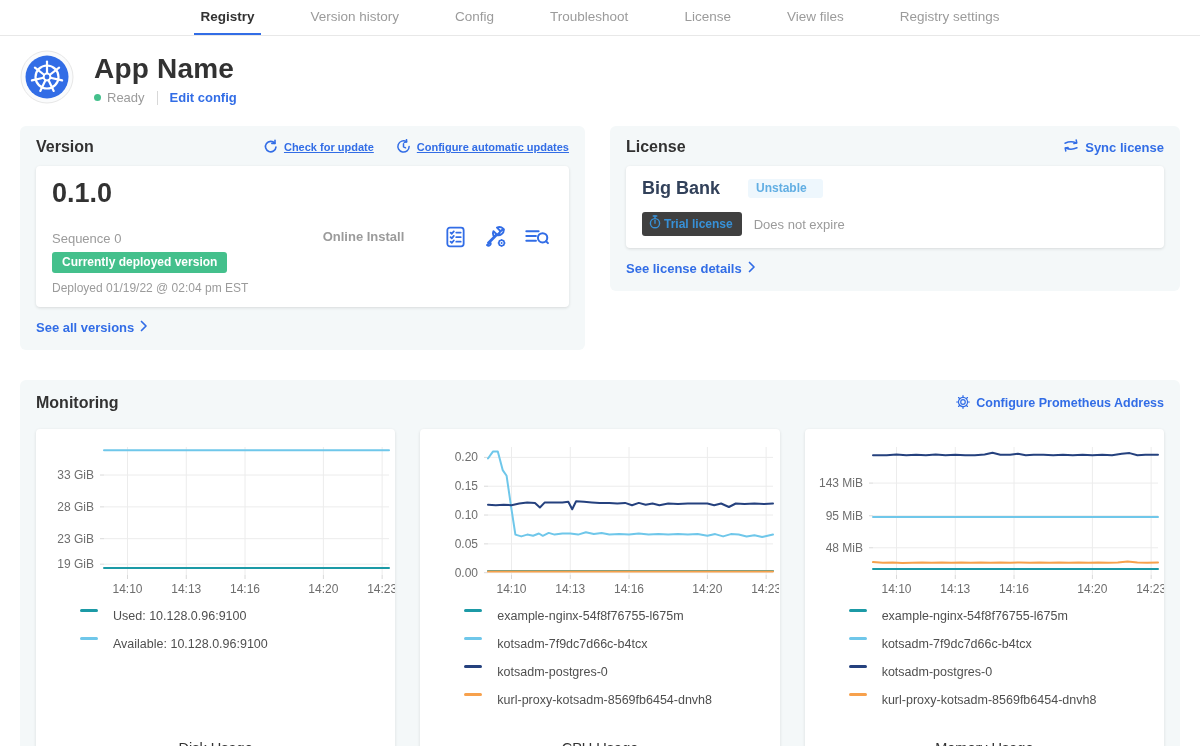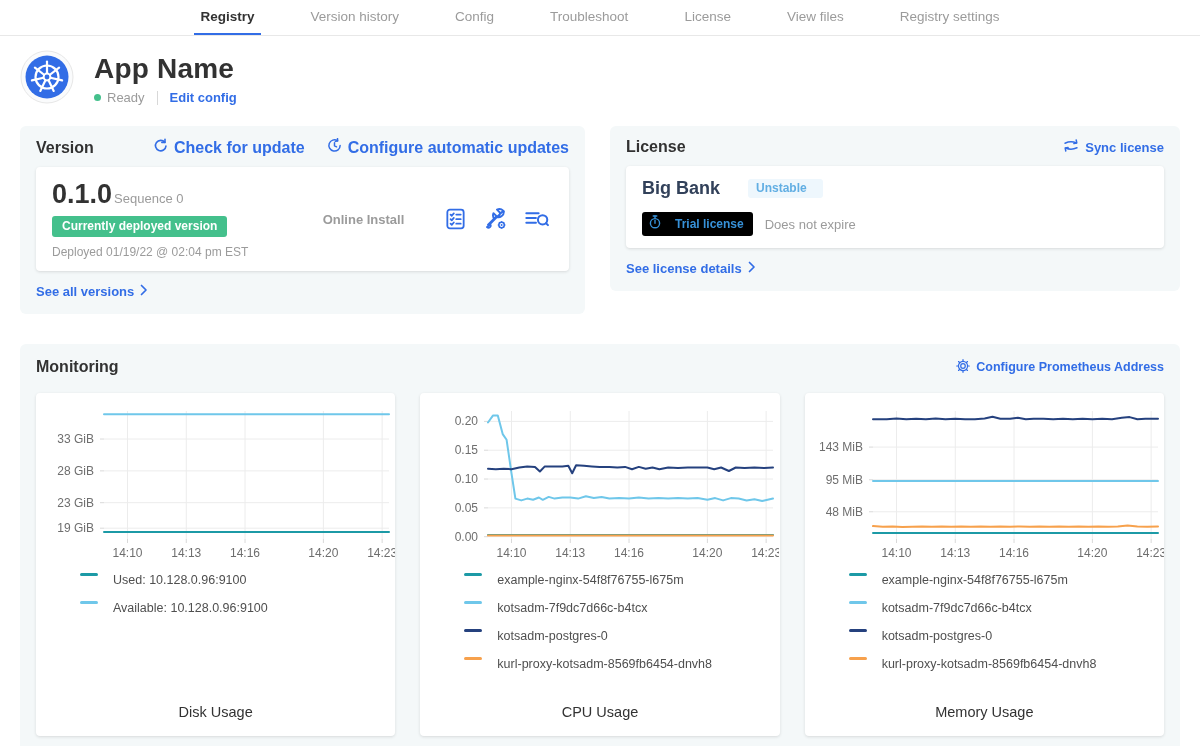--- a/index.html
+++ b/index.html
@@ -23,40 +23,40 @@
   .link { color:#326de6; font-weight:700; font-size:13px; cursor:pointer; display:inline-flex; align-items:center; gap:6px; text-decoration:none; }
 
   
   .cards-row { display:flex; gap:25px; padding:0 20px; margin-top:12px; align-items:flex-start; }
   .panel { background:#f4f8f9; border-radius:6px; padding:12px 16px 14px 16px; }
   .panel-version { width:565px; }
   .panel-license { width:570px; }
   .panel-head { display:flex; justify-content:space-between; align-items:center; }
   .panel-title { font-size:16px; font-weight:700; }
   .panel-links { display:flex; gap:22px; }
-  .panel-links .link { font-size:16px; }
+  .panel-links .link { font-size:11px;text-decoration:underline; }
   .inner-card { background:#fff; border-radius:4px; box-shadow:0 1px 3px rgba(40,40,40,.14); margin-top:10px; padding:12px 16px; }
 
   .version-body { display:flex; align-items:center; min-height:86px; }
   .ver-col { min-width:230px; }
-  .ver-line { display:flex; align-items:baseline; gap:2px; }
+  .ver-line { display:flex; align-items:baseline; gap:22px;flex-direction:column; }
   .ver-number { font-size:27px; font-weight:800; }
   .ver-seq { font-size:13px; color:#9b9b9b; }
   .deployed-badge { display:inline-block; margin-top:6px; background:#44c08c; color:#fff; font-size:12px; font-weight:600; padding:3px 10px 4px 10px; border-radius:3px; }
   .deployed-at { font-size:12px; color:#9b9b9b; margin-top:8px; }
   .install-type { flex:1; text-align:center; font-size:13px; font-weight:700; color:#9b9b9b; }
   .ver-icons { display:flex; gap:18px; align-items:center; margin-right:4px; }
   .icon-btn { cursor:pointer; display:inline-flex; }
   .see-link { margin-top:13px; }
 
   .lic-row1 { display:flex; align-items:center; gap:28px; }
   .lic-name { font-size:18px; font-weight:800; color:#32415a; }
   .badge-unstable { background:#eef7fd; color:#61aee3; font-size:12px; font-weight:600; padding:2px 16px 3px 8px; border-radius:3px; }
   .lic-row2 { display:flex; align-items:center; gap:12px; margin-top:13px; }
-  .badge-trial { background:#000000; color:#3791d8; font-size:12px; font-weight:700; padding:3px 9px 4px 7px; border-radius:3px; display:inline-flex; align-items:center; gap:14px; }
+  .badge-trial { background:#404040; color:#3791d8; font-size:12px; font-weight:700; padding:3px 9px 4px 7px; border-radius:3px; display:inline-flex; align-items:center; gap:3px; }
   .lic-expiry { font-size:13px; color:#9b9b9b; }
 
   
   .panel-monitoring { margin:30px 20px 0 20px; padding:14px 16px 16px 16px; }
   .charts-row { display:flex; gap:25px; margin-top:17px; }
   .chart-card { width:363px; height:343px; background:#fff; border-radius:4px; box-shadow:0 1px 3px rgba(40,40,40,.14); position:relative; padding-top:6px; }
   .chart-svg { display:block; margin:0 auto; }
   .legend { margin:6px 0 0 44px; }
   .legend-row { display:flex; align-items:flex-start; height:28px; }
   .legend-dash { width:18px; height:3px; border-radius:2px; margin-right:15px; flex:none; }

